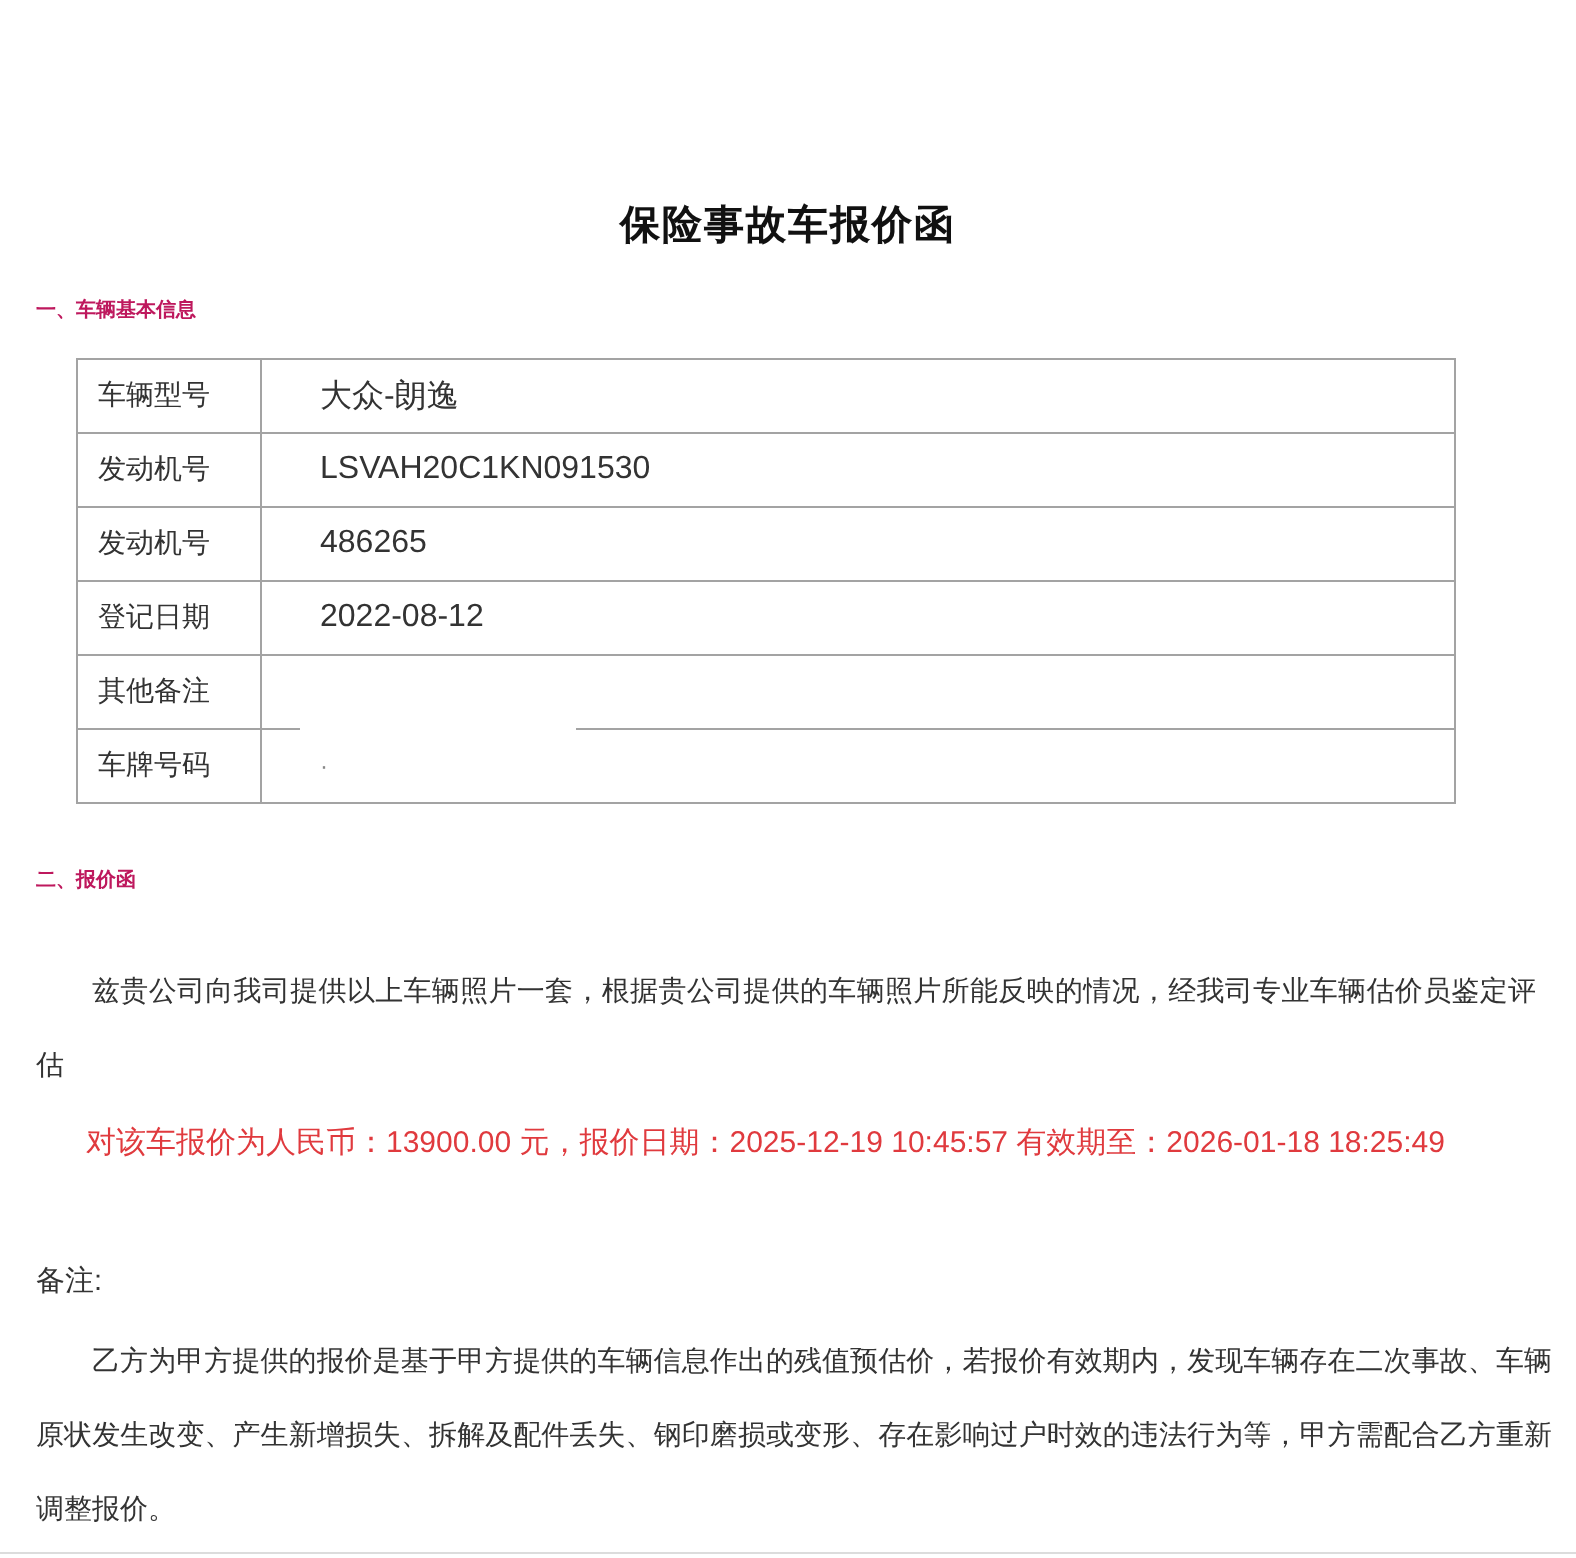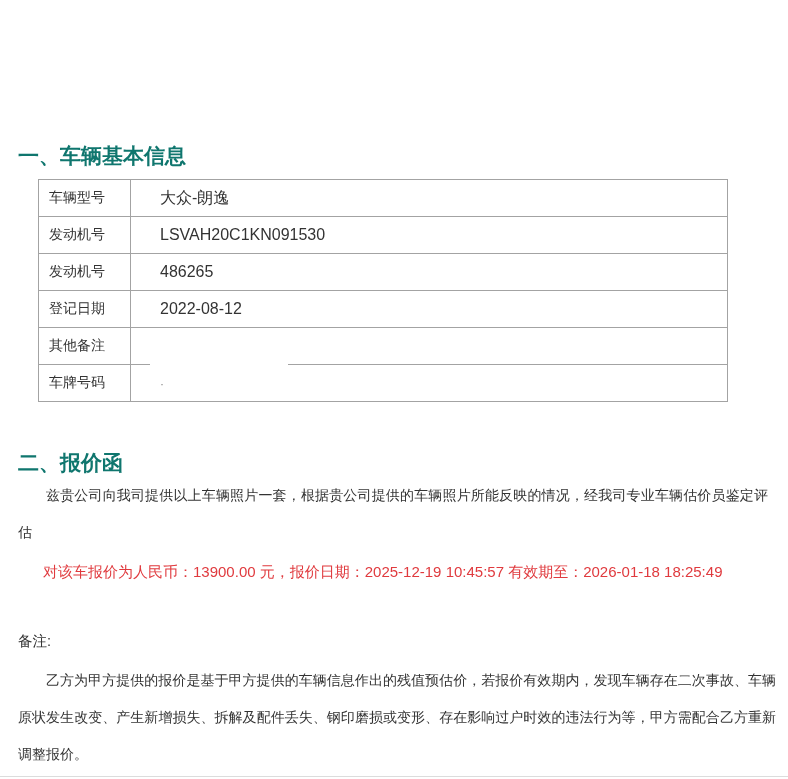--- a/index.html
+++ b/index.html
@@ -6,24 +6,24 @@
   .page {
     position:relative; width:788px; height:779px; background:#ffffff;
     font-family:"Liberation Sans","DejaVu Sans",sans-serif; color:#333333;
     overflow:hidden;
   }
   .doc-title {
     position:absolute; top:100px; left:0; width:788px; text-align:center;
     font-size:20px; line-height:27px; font-weight:bold; color:#111111; letter-spacing:1px;
   }
   .sec-heading {
-    position:absolute; font-size:21px; line-height:20px; font-weight:bold; color:#0f766e;
+    position:absolute; font-size:10px; line-height:20px; font-weight:bold; color:#be185d;
   }
   #sec1-heading { left:18px; top:146px; }
-  #sec2-heading { left:18px; top:453px; }
+  #sec2-heading { left:18px; top:431px; }
 
   .info-table {
     position:absolute; left:38px; top:179px; width:690px;
     border-collapse:collapse; table-layout:fixed;
   }
   .info-table td {
     border:1px solid #a3a3a3; height:36px; padding:0; vertical-align:middle;
   }
   td.cell-label { width:81px; padding-left:10px; font-size:14px; color:#333333; }
   td.cell-value { padding-left:29px; font-size:16px; color:#333333; }
@@ -49,20 +49,21 @@
   }
   .bottom-rule {
     position:absolute; left:0; top:776px; width:788px; height:1px; background:#dcdcdc;
   }
 </style>
 </head>
 <body>
 
 <div class="page">
 
+  <div class="doc-title">保险事故车报价函</div>
 
   <div class="sec-heading" id="sec1-heading">一、车辆基本信息</div>
 
   <table class="info-table">
     <tbody>
       <tr>
         <td class="cell-label">
           <span>车辆型号</span>
         </td>
         <td class="cell-value">

